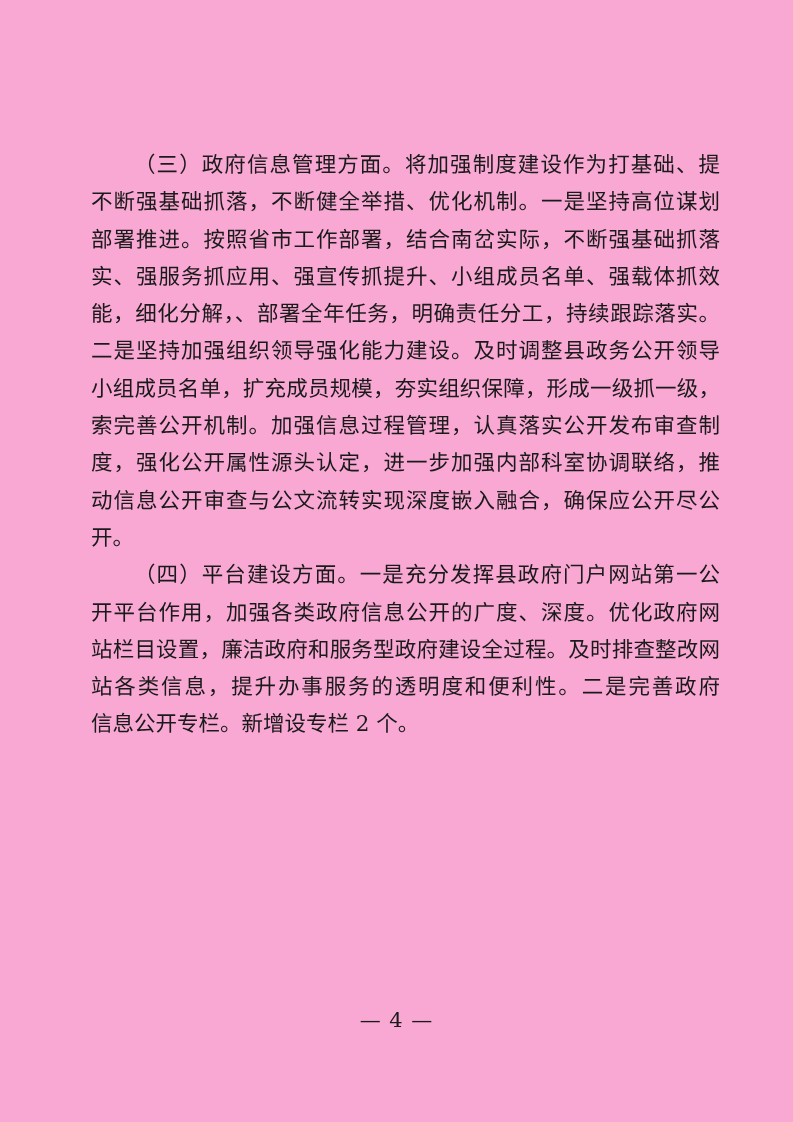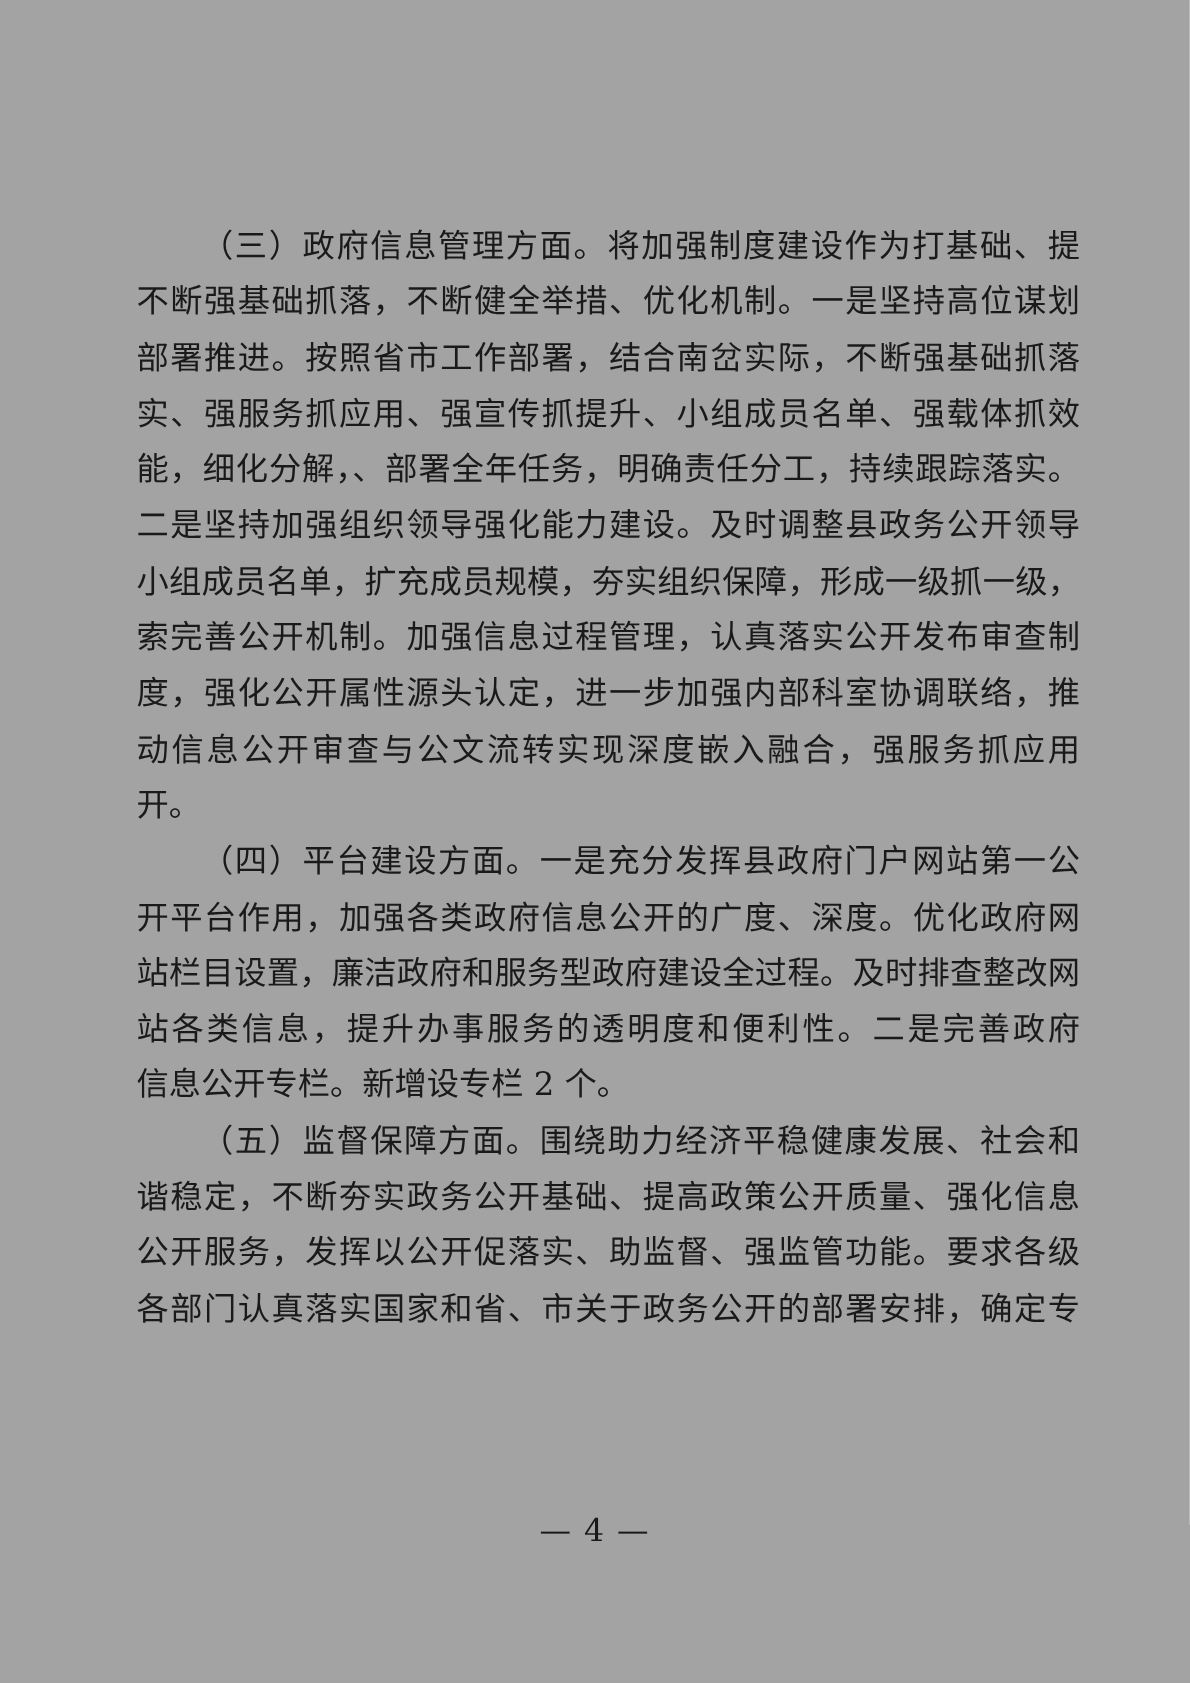--- a/index.html
+++ b/index.html
@@ -3,21 +3,21 @@
 <meta charset="utf-8">
 <style>
   html, body {
     margin: 0;
     padding: 0;
   }
   .page {
     position: relative;
     width: 793px;
     height: 1122px;
-    background: #a3a3a3;
+    background: #f9a8d4;
     overflow: hidden;
     font-family: "DejaVu Serif", "Liberation Serif", serif;
   }
   .body-text {
     position: absolute;
     left: 91px;
     top: 146px;
     width: 629px;
     font-size: 21.5px;
     line-height: 37.3px;
@@ -64,36 +64,30 @@
     <div class="section">
       <div class="ln indent">（三）政府信息管理方面。将加强制度建设作为打基础、提</div>
       <div class="ln">不断强基础抓落，不断健全举措、优化机制。一是坚持高位谋划</div>
       <div class="ln">部署推进。按照省市工作部署，结合南岔实际，不断强基础抓落</div>
       <div class="ln">实、强服务抓应用、强宣传抓提升、小组成员名单、强载体抓效</div>
       <div class="ln">能，细化分解，、部署全年任务，明确责任分工，持续跟踪落实。</div>
       <div class="ln">二是坚持加强组织领导强化能力建设。及时调整县政务公开领导</div>
       <div class="ln">小组成员名单，扩充成员规模，夯实组织保障，形成一级抓一级，</div>
       <div class="ln">索完善公开机制。加强信息过程管理，认真落实公开发布审查制</div>
       <div class="ln">度，强化公开属性源头认定，进一步加强内部科室协调联络，推</div>
-      <div class="ln">动信息公开审查与公文流转实现深度嵌入融合，强服务抓应用</div>
+      <div class="ln">动信息公开审查与公文流转实现深度嵌入融合，确保应公开尽公</div>
       <div class="ln end">开。</div>
     </div>
 
     <div class="section">
       <div class="ln indent">（四）平台建设方面。一是充分发挥县政府门户网站第一公</div>
       <div class="ln">开平台作用，加强各类政府信息公开的广度、深度。优化政府网</div>
       <div class="ln">站栏目设置，廉洁政府和服务型政府建设全过程。及时排查整改网</div>
       <div class="ln">站各类信息，提升办事服务的透明度和便利性。二是完善政府</div>
       <div class="ln end">信息公开专栏。新增设专栏 2 个。</div>
     </div>
 
-    <div class="section">
-      <div class="ln indent">（五）监督保障方面。围绕助力经济平稳健康发展、社会和</div>
-      <div class="ln">谐稳定，不断夯实政务公开基础、提高政策公开质量、强化信息</div>
-      <div class="ln">公开服务，发挥以公开促落实、助监督、强监管功能。要求各级</div>
-      <div class="ln">各部门认真落实国家和省、市关于政务公开的部署安排，确定专</div>
-    </div>
 
   </div>
 
   <div class="page-number">— 4 —</div>
 
 </div>
 
 </body></html>

